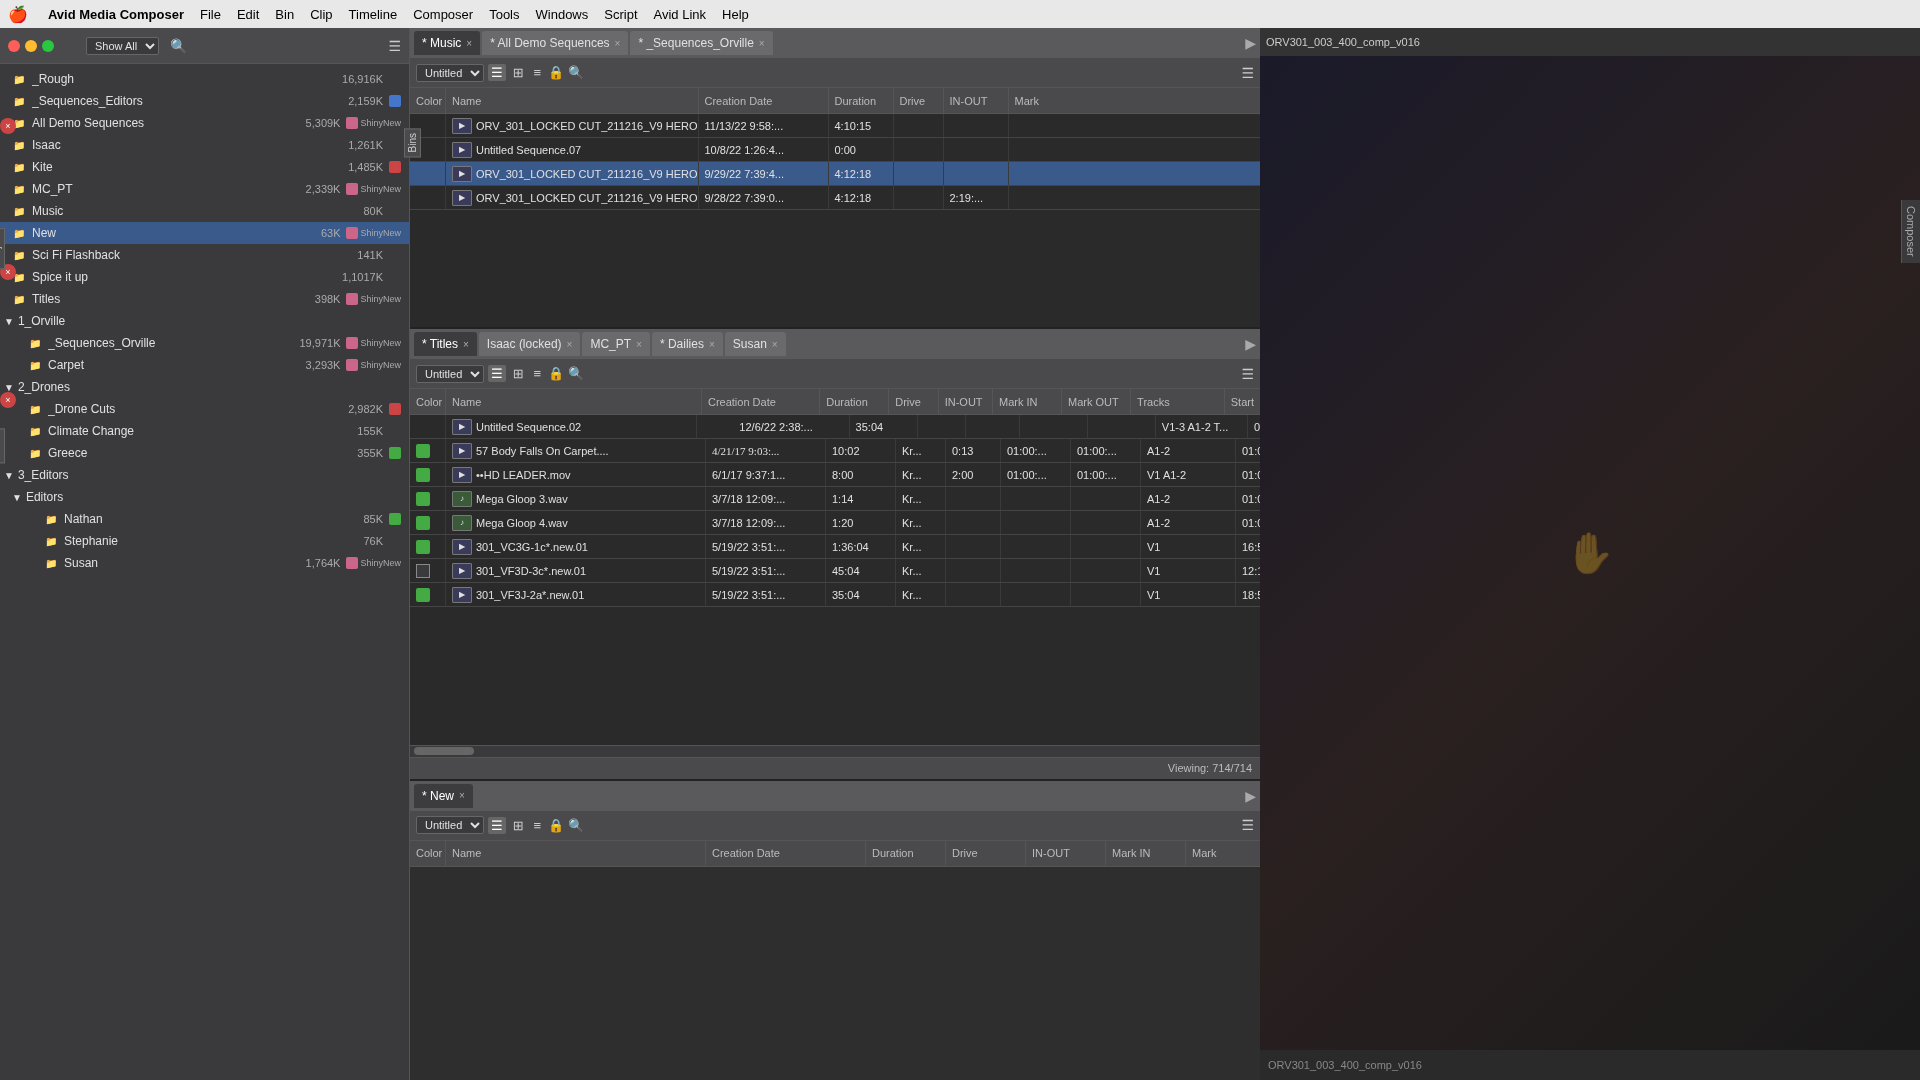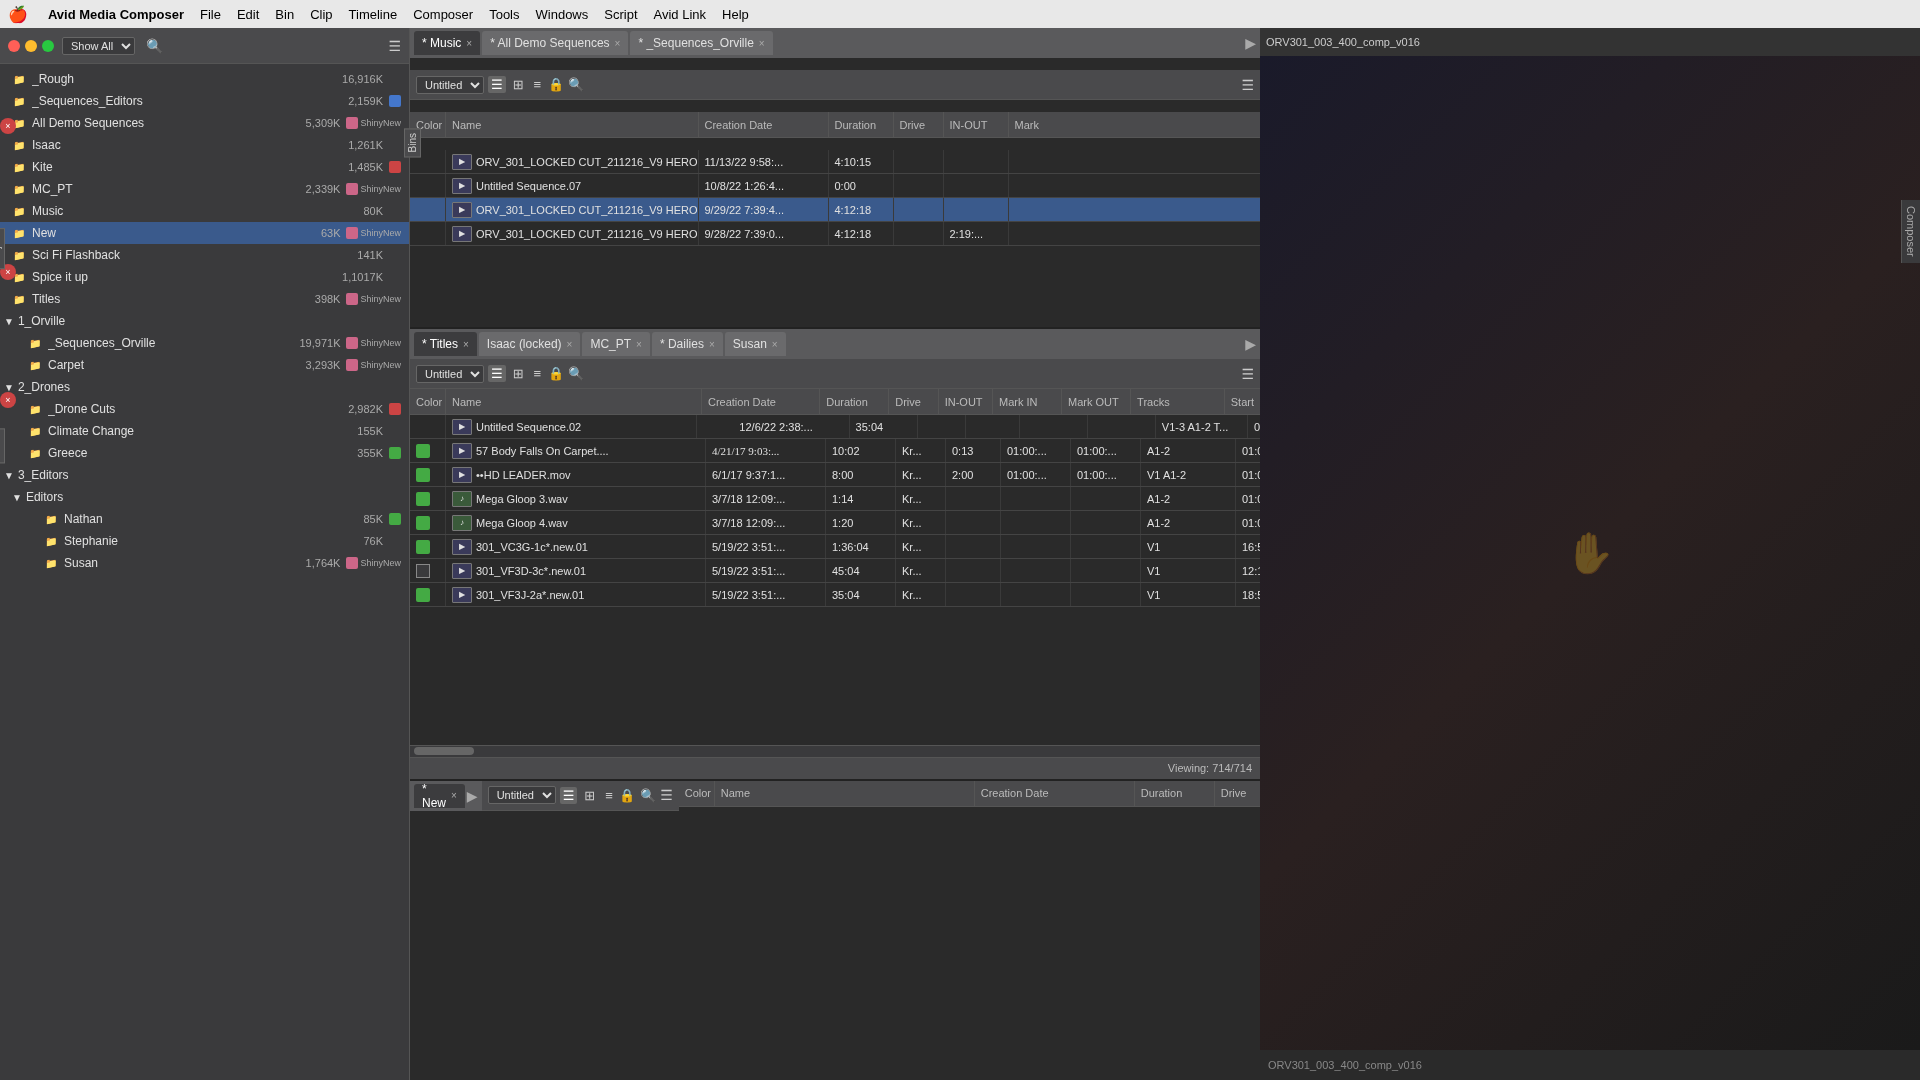--- a/index.html
+++ b/index.html
@@ -349,21 +349,21 @@
     .bin-window-middle {
       flex: 1.5;
       display: flex;
       flex-direction: column;
       min-height: 0;
     }
 
     .bin-window-bottom {
       flex: 1;
       display: flex;
-      flex-direction: row;
+      flex-direction: column;
       min-height: 0;
     }
 
     .bin-window-header {
       height: 30px;
       background: #5a5a5c;
       display: flex;
       align-items: center;
       gap: 2px;
       padding: 0 4px;
@@ -418,21 +418,21 @@
 <div class="main-container">
 
   <div class="bin-panel" style="position:relative;">
 
     <div class="bin-toolbar">
       <div style="display:flex;gap:5px;align-items:center;">
         <div class="wc-btn wc-close"></div>
         <div class="wc-btn wc-min"></div>
         <div class="wc-btn wc-max"></div>
       </div>
-      <select class="view-select" style="margin-left:0;">
+      <select class="view-select" style="margin-left:24px;">
         <option>Show All</option>
       </select>
       <button class="bin-search">🔍</button>
       <button class="bin-menu-btn">☰</button>
     </div>
 
     <div style="position:absolute;left:0;top:90px;z-index:20;">
       <div style="width:16px;height:16px;background:#cc4444;border-radius:50%;display:flex;align-items:center;justify-content:center;color:white;font-size:9px;cursor:pointer;margin-bottom:4px;">×</div>
     </div>
     <div style="position:absolute;left:0;top:236px;z-index:20;">
@@ -645,21 +645,21 @@
         <div class="bin-color-dot dot-pink"></div>
         <span style="font-size:9px;color:#aaa;margin-left:2px;">ShinyNew</span>
       </div>
     </div>
   </div>
 
   <div class="main-workspace">
 
     <div class="bins-workspace">
 
-      <div class="bin-window-top" style="border-bottom:2px solid #222;gap:12px;">
+      <div class="bin-window-top" style="border-bottom:2px solid #222;">
 
         <div class="bin-window-header">
           <div class="tab-item active-tab">
             <span>* Music</span>
             <span class="tab-x">×</span>
           </div>
           <div class="tab-item">
             <span>* All Demo Sequences</span>
             <span class="tab-x">×</span>
           </div>

